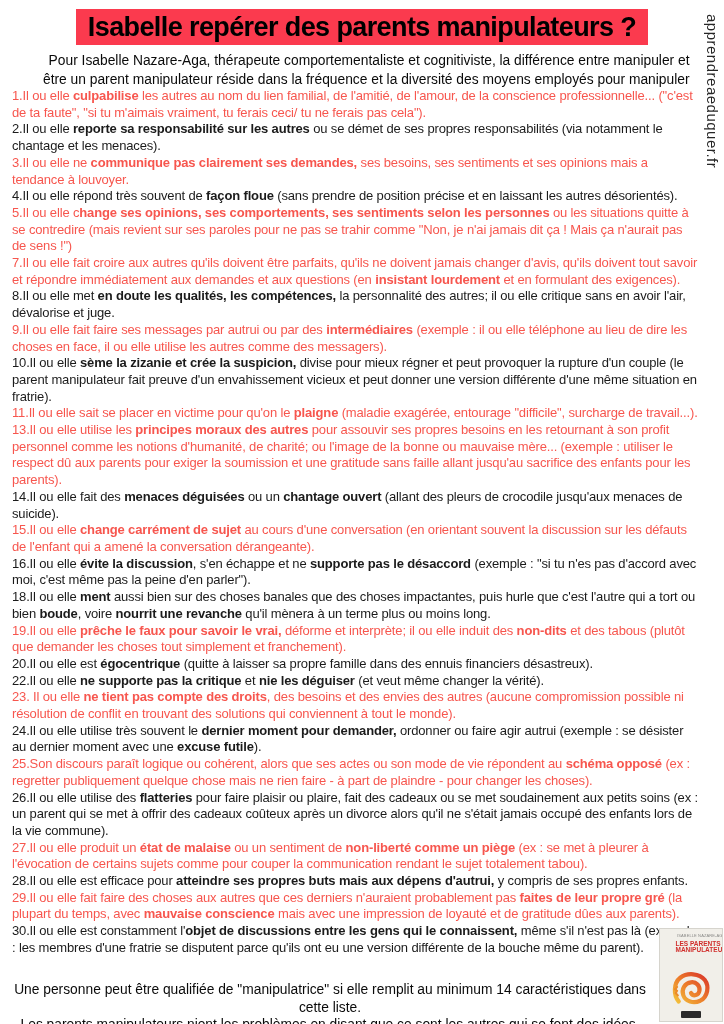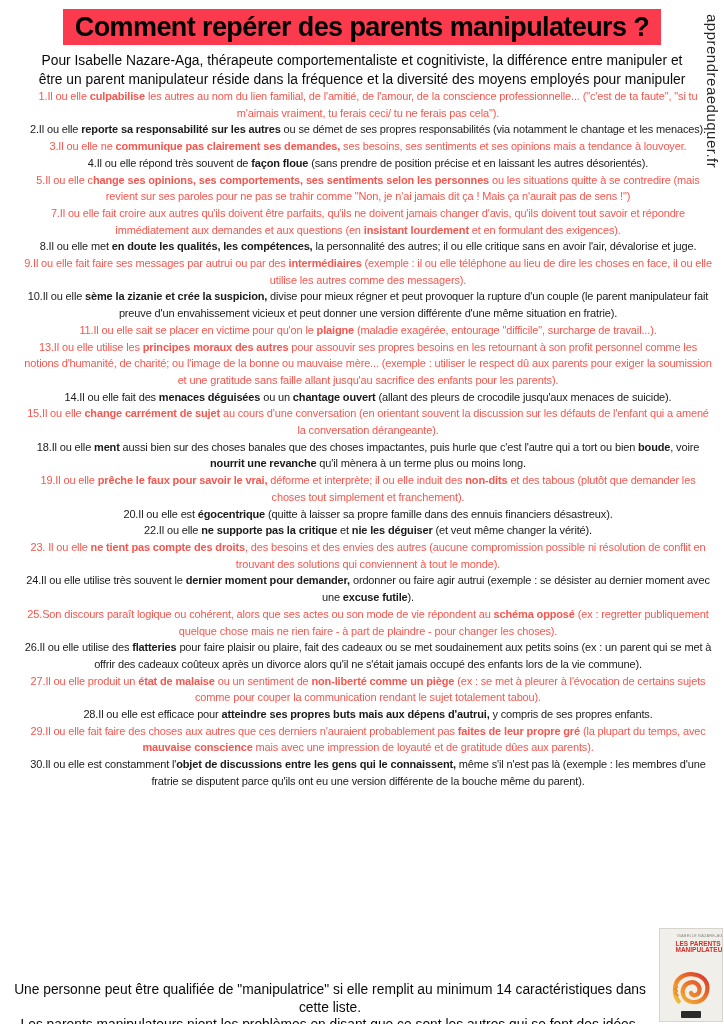--- a/index.html
+++ b/index.html
@@ -12,27 +12,27 @@
     position:relative;width:724px;height:1024px;background:#ffffff;overflow:hidden;
     font-family:"Liberation Sans","DejaVu Sans",sans-serif;
   }
   .header{text-align:center;padding-top:7px;}
   .title-highlight{
     display:inline-block;background:var(--title-bg);color:#000;
     font-weight:bold;font-size:27px;line-height:36px;padding:0 12px;letter-spacing:-0.6px;
     white-space:nowrap;
   }
   .subtitle{
-    width:655px;margin:7px auto 8px;text-align:center;
+    width:655px;margin:7px auto 8px;text-align:right;
     font-size:13.8px;line-height:18.5px;color:#0a0a0a;
   }
   .list{
-    position:absolute;left:24px;top:88px;width:688px;
-    font-size:11px;line-height:16.7px;letter-spacing:-0.15px;
-    text-align:center;color:var(--black);
+    position:absolute;left:12px;top:88px;width:688px;
+    font-size:13px;line-height:16.7px;letter-spacing:-0.15px;
+    text-align:left;color:var(--black);
   }
   .list p{margin:0;}
   .list p.red{color:var(--red);}
   .list p.black{color:var(--black);}
   .list b{font-weight:700;}
   .watermark{
     position:absolute;top:14px;right:3px;
     writing-mode:vertical-rl;
     font-size:15px;letter-spacing:0.5px;color:#262626;
   }
@@ -60,38 +60,39 @@
     position:absolute;bottom:3px;left:50%;transform:translateX(-50%);
     width:20px;height:7px;background:#2a2a2a;border-radius:1px;
   }
 </style>
 </head>
 <body>
 
 <div class="page">
 
   <div class="header">
-    <h1 style="margin:0;"><span class="title-highlight">Comment repérer des parents manipulateurs ?</span></h1>
+    <h1 style="margin:0;"><span class="title-highlight">Isabelle repérer des parents manipulateurs ?</span></h1>
     <p class="subtitle">Pour Isabelle Nazare-Aga, thérapeute comportementaliste et cognitiviste, la différence entre manipuler et être un parent manipulateur réside dans la fréquence et la diversité des moyens employés pour manipuler</p>
   </div>
 
   <div class="list">
       <p class="item red"><span>1.Il ou elle </span><b>culpabilise</b><span> les autres au nom du lien familial, de l'amitié, de l'amour, de la conscience professionnelle... ("c'est de ta faute", "si tu m'aimais vraiment, tu ferais ceci/ tu ne ferais pas cela").</span></p>
       <p class="item black"><span>2.Il ou elle </span><b>reporte sa responsabilité sur les autres</b><span> ou se démet de ses propres responsabilités (via notamment le chantage et les menaces).</span></p>
       <p class="item red"><span>3.Il ou elle ne </span><b>communique pas clairement ses demandes,</b><span> ses besoins, ses sentiments et ses opinions mais a tendance à louvoyer.</span></p>
       <p class="item black"><span>4.Il ou elle répond très souvent de </span><b>façon floue</b><span> (sans prendre de position précise et en laissant les autres désorientés).</span></p>
       <p class="item red"><span>5.Il ou elle c</span><b>hange ses opinions, ses comportements, ses sentiments selon les personnes</b><span> ou les situations quitte à se contredire (mais revient sur ses paroles pour ne pas se trahir comme "Non, je n'ai jamais dit ça ! Mais ça n'aurait pas de sens !")</span></p>
       <p class="item red"><span>7.Il ou elle fait croire aux autres qu'ils doivent être parfaits, qu'ils ne doivent jamais changer d'avis, qu'ils doivent tout savoir et répondre immédiatement aux demandes et aux questions (en </span><b>insistant lourdement</b><span> et en formulant des exigences).</span></p>
       <p class="item black"><span>8.Il ou elle met </span><b>en doute les qualités, les compétences,</b><span> la personnalité des autres; il ou elle critique sans en avoir l'air, dévalorise et juge.</span></p>
       <p class="item red"><span>9.Il ou elle fait faire ses messages par autrui ou par des </span><b>intermédiaires</b><span> (exemple : il ou elle téléphone au lieu de dire les choses en face, il ou elle utilise les autres comme des messagers).</span></p>
       <p class="item black"><span>10.Il ou elle </span><b>sème la zizanie et crée la suspicion,</b><span> divise pour mieux régner et peut provoquer la rupture d'un couple (le parent manipulateur fait preuve d'un envahissement vicieux et peut donner une version différente d'une même situation en fratrie).</span></p>
       <p class="item red"><span>11.Il ou elle sait se placer en victime pour qu'on le </span><b>plaigne</b><span> (maladie exagérée, entourage "difficile", surcharge de travail...).</span></p>
       <p class="item red"><span>13.Il ou elle utilise les </span><b>principes moraux des autres</b><span> pour assouvir ses propres besoins en les retournant à son profit personnel comme les notions d'humanité, de charité; ou l'image de la bonne ou mauvaise mère... (exemple : utiliser le respect dû aux parents pour exiger la soumission et une gratitude sans faille allant jusqu'au sacrifice des enfants pour les parents).</span></p>
       <p class="item black"><span>14.Il ou elle fait des </span><b>menaces déguisées</b><span> ou un </span><b>chantage ouvert</b><span> (allant des pleurs de crocodile jusqu'aux menaces de suicide).</span></p>
       <p class="item red"><span>15.Il ou elle </span><b>change carrément de sujet</b><span> au cours d'une conversation (en orientant souvent la discussion sur les défauts de l'enfant qui a amené la conversation dérangeante).</span></p>
+      <p class="item black"><span>16.Il ou elle </span><b>évite la discussion</b><span>, s'en échappe et ne </span><b>supporte pas le désaccord</b><span> (exemple : "si tu n'es pas d'accord avec moi, c'est même pas la peine d'en parler").</span></p>
       <p class="item black"><span>18.Il ou elle </span><b>ment</b><span> aussi bien sur des choses banales que des choses impactantes, puis hurle que c'est l'autre qui a tort ou bien </span><b>boude</b><span>, voire </span><b>nourrit une revanche</b><span> qu'il mènera à un terme plus ou moins long.</span></p>
       <p class="item red"><span>19.Il ou elle </span><b>prêche le faux pour savoir le vrai,</b><span> déforme et interprète; il ou elle induit des </span><b>non-dits</b><span> et des tabous (plutôt que demander les choses tout simplement et franchement).</span></p>
       <p class="item black"><span>20.Il ou elle est </span><b>égocentrique</b><span> (quitte à laisser sa propre famille dans des ennuis financiers désastreux).</span></p>
       <p class="item black"><span>22.Il ou elle </span><b>ne supporte pas la critique</b><span> et </span><b>nie les déguiser</b><span> (et veut même changer la vérité).</span></p>
       <p class="item red"><span>23. Il ou elle </span><b>ne tient pas compte des droits</b><span>, des besoins et des envies des autres (aucune compromission possible ni résolution de conflit en trouvant des solutions qui conviennent à tout le monde).</span></p>
       <p class="item black"><span>24.Il ou elle utilise très souvent le </span><b>dernier moment pour demander,</b><span> ordonner ou faire agir autrui (exemple : se désister au dernier moment avec une </span><b>excuse futile</b><span>).</span></p>
       <p class="item red"><span>25.Son discours paraît logique ou cohérent, alors que ses actes ou son mode de vie répondent au </span><b>schéma opposé</b><span> (ex : regretter publiquement quelque chose mais ne rien faire - à part de plaindre - pour changer les choses).</span></p>
       <p class="item black"><span>26.Il ou elle utilise des </span><b>flatteries</b><span> pour faire plaisir ou plaire, fait des cadeaux ou se met soudainement aux petits soins (ex : un parent qui se met à offrir des cadeaux coûteux après un divorce alors qu'il ne s'était jamais occupé des enfants lors de la vie commune).</span></p>
       <p class="item red"><span>27.Il ou elle produit un </span><b>état de malaise</b><span> ou un sentiment de </span><b>non-liberté comme un piège</b><span> (ex : se met à pleurer à l'évocation de certains sujets comme pour couper la communication rendant le sujet totalement tabou).</span></p>
       <p class="item black"><span>28.Il ou elle est efficace pour </span><b>atteindre ses propres buts mais aux dépens d'autrui,</b><span> y compris de ses propres enfants.</span></p>

